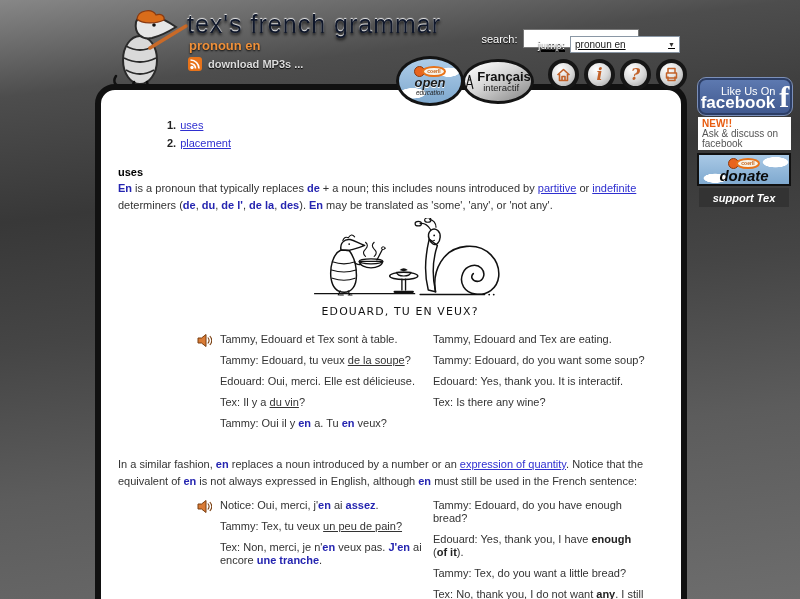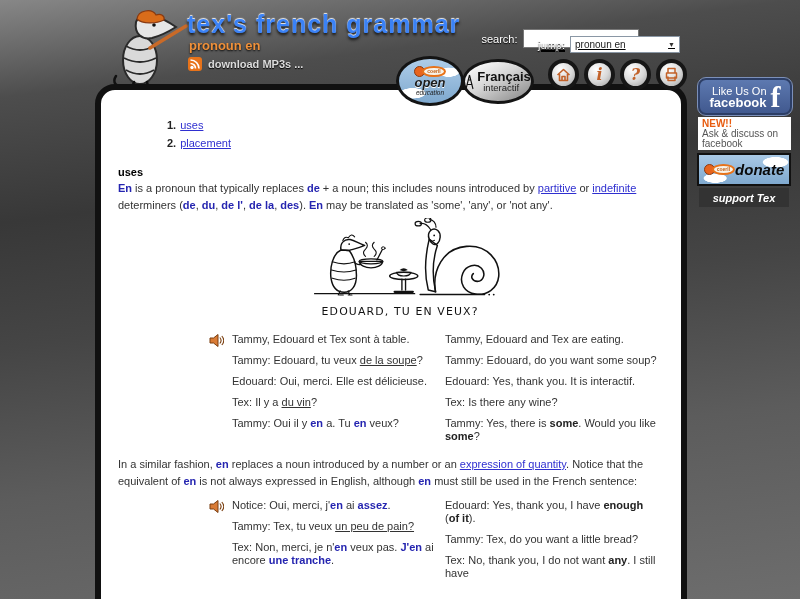--- a/index.html
+++ b/index.html
@@ -7,22 +7,22 @@
   body {
     position: relative;
     overflow: hidden;
     font-family: "Liberation Sans", "DejaVu Sans", sans-serif;
     background: linear-gradient(173deg, #878787 0%, #4d4d4d 14%, #383838 32%, #454545 50%, #5c5c5c 72%, #6d6d6d 100%);
   }
   
   .mascot { position:absolute; left:110px; top:6px; width:78px; height:88px; }
   .site-title {
     position:absolute; left:187px; top:10px;
-    font-size:25px; font-weight:bold; letter-spacing:1px;
-    color:#3b82f6; text-shadow: 0 -1px 1px #f0f0f0, 0 2px 3px #101010;
+    font-size:25px; font-weight:normal; letter-spacing:1px;
+    color:#0f172a; text-shadow: 0 -1px 1px #f0f0f0, 0 2px 3px #101010;
   }
   .page-subtitle {
     position:absolute; left:189px; top:38px;
     font-size:13px; font-weight:bold; color:#f0913a; text-shadow:0 1px 2px #000;
   }
   .download-row { position:absolute; left:188px; top:57px; display:flex; align-items:center; gap:6px; cursor:pointer; }
   .rss-badge { width:14px; height:14px; border-radius:3px; background:#e8731a; position:relative; display:inline-block; }
   .rss-badge svg { position:absolute; left:0; top:0; }
   .download-label { font-size:11px; font-weight:bold; color:#dcdcdc; text-shadow:0 1px 1px #000; }
   .search-row, .jump-row { position:absolute; display:flex; align-items:center; }
@@ -70,33 +70,33 @@
   .glyph-serif { font-family:"DejaVu Serif", serif; font-style:italic; font-weight:bold; font-size:16px; line-height:1; }
   
   .fb-badge {
     position:absolute; left:698px; top:78px; width:94px; height:37px;
     background: linear-gradient(#5d79b0, #41598f);
     border:2px solid #2c3e66; outline:1px solid #7c90ba; border-radius:8px;
     display:flex; align-items:center; justify-content:center; gap:4px; cursor:pointer;
   }
   .fb-text { text-align:right; color:#fff; line-height:11px; }
   .fb-line1 { font-size:11px; }
-  .fb-line2 { font-size:13px; font-weight:bold;text-align:center; }
+  .fb-line2 { font-size:17px; font-weight:bold;text-align:center; }
   .fb-f { color:#fff; font-size:30px; font-weight:bold; line-height:26px; font-family:"Liberation Serif", serif; }
   .new-box { position:absolute; left:698px; top:117px; width:93px; height:33px; background:#fff; padding:2px 4px; }
   .new-title { font-size:10px; font-weight:bold; color:#e85c10; line-height:10px; }
   .new-body { font-size:10px; color:#555; line-height:10px; }
   .donate-badge {
     position:absolute; left:697px; top:153px; width:94px; height:33px;
     border:2px solid #111;
     background:
       radial-gradient(ellipse 20px 8px at 18% 80%, #ffffff 55%, rgba(255,255,255,0) 60%),
       radial-gradient(ellipse 22px 9px at 85% 25%, #ffffff 55%, rgba(255,255,255,0) 60%),
       linear-gradient(#a9c9e6, #7fa9cf);
-    display:flex; flex-direction:row; align-items:center; justify-content:center; cursor:pointer;
+    display:flex; flex-direction:column; align-items:center; justify-content:center; cursor:pointer;
   }
   .donate-label { font-size:15px; font-weight:bold; font-style:italic; color:#0a0a0a; line-height:13px; }
   .support-bar {
     position:absolute; left:699px; top:188px; width:90px; height:19px; background:#333;
     color:#fff; font-size:11px; font-weight:bold; font-style:italic;
     display:flex; align-items:center; justify-content:center; cursor:pointer;
   }
   
   .card {
     position:absolute; left:95px; top:84px; width:592px; height:560px;
@@ -109,21 +109,21 @@
   .toc a { color:#2f2fd0; text-decoration:underline; cursor:pointer; }
   .section-heading { position:absolute; left:17px; top:76px; font-weight:bold; color:#000; font-size:11px; }
   .para { position:absolute; left:17px; width:560px; line-height:16.5px; }
   .para-1 { top:90px; }
   .para-2 { top:366px; }
   .seg-nb  { color:#2525b0; font-weight:bold; }
   .seg-b   { font-weight:bold; color:#222; }
   .seg-u   { text-decoration:underline; }
   .seg-link{ color:#2f2fd0; text-decoration:underline; cursor:pointer; }
   .cartoon { position:absolute; left:200px; top:128px; width:200px; height:104px; }
-  .dialogue { position:absolute; left:108px; display:flex;justify-content:center; }
+  .dialogue { position:absolute; left:96px; display:flex;justify-content:center; }
   .dialogue-1 { top:243px; }
   .dialogue-2 { top:409px; }
   .speaker-cell { width:23px; padding-top:1px; cursor:pointer; }
   .dcol { width:212px; }
   .dcol.en { margin-left:1px; }
   .dline { margin:0 0 8px 0; line-height:13px; }
   .ink { stroke:#111; stroke-linecap:round; stroke-linejoin:round; fill:none; }
 </style>
 </head>
 <body>
@@ -290,39 +290,39 @@
         <p class="dline"><span class="seg">Tammy: Edouard, tu veux </span><span class="seg seg-u">de la soupe</span><span class="seg">?</span></p>
         <p class="dline"><span class="seg">Edouard: Oui, merci. Elle est délicieuse.</span></p>
         <p class="dline"><span class="seg">Tex: Il y a </span><span class="seg seg-u">du vin</span><span class="seg">?</span></p>
         <p class="dline"><span class="seg">Tammy: Oui il y </span><span class="seg seg-nb">en</span><span class="seg"> a. Tu </span><span class="seg seg-nb">en</span><span class="seg"> veux?</span></p>
       </div>
       <div class="dcol en">
         <p class="dline"><span class="seg">Tammy, Edouard and Tex are eating.</span></p>
         <p class="dline"><span class="seg">Tammy: Edouard, do you want some soup?</span></p>
         <p class="dline"><span class="seg">Edouard: Yes, thank you. It is interactif.</span></p>
         <p class="dline"><span class="seg">Tex: Is there any wine?</span></p>
-        <p class="dline"><span class="seg">Tammy: Yes, there is </span><span class="seg seg-b">some</span><span class="seg">. Would you like </span><span class="seg seg-b">some</span><span class="seg">?</span></p>
       </div>
     </div>
 
     <p class="para para-2"><span class="seg">In a similar fashion, </span><span class="seg seg-nb">en</span><span class="seg"> replaces a noun introduced by a number or an </span><span class="seg seg-link">expression of quantity</span><span class="seg">. Notice that the equivalent of </span><span class="seg seg-nb">en</span><span class="seg"> is not always expressed in English, although </span><span class="seg seg-nb">en</span><span class="seg"> must still be used in the French sentence:</span></p>
 
     <div class="dialogue dialogue-2">
       <div class="speaker-cell">
         <svg width="15" height="13" viewBox="0 0 15 13">
           <polygon points="1,4 4.5,4 9,0.5 9,12.5 4.5,9 1,9" fill="#d97b35" stroke="#7a3f10" stroke-width="1"></polygon>
           <path d="M10.8,3.5 q2.6,3 0,6 M12.8,2 q4,4.5 0,9" stroke="#7a3f10" stroke-width="1.1" fill="none"></path>
         </svg>
       </div>
       <div class="dcol fr">
         <p class="dline"><span class="seg">Notice: Oui, merci, j'</span><span class="seg seg-nb">en</span><span class="seg"> ai </span><span class="seg seg-nb">assez</span><span class="seg">.</span></p>
         <p class="dline"><span class="seg">Tammy: Tex, tu veux </span><span class="seg seg-u">un peu de pain?</span></p>
         <p class="dline"><span class="seg">Tex: Non, merci, je n'</span><span class="seg seg-nb">en</span><span class="seg"> veux pas. </span><span class="seg seg-nb">J'en</span><span class="seg"> ai encore </span><span class="seg seg-nb">une tranche</span><span class="seg">.</span></p>
       </div>
       <div class="dcol en">
+        <p class="dline"><span class="seg">Tammy: Edouard, do you have enough bread?</span></p>
         <p class="dline"><span class="seg">Edouard: Yes, thank you, I have </span><span class="seg seg-b">enough</span><span class="seg"> (</span><span class="seg seg-b">of it</span><span class="seg">).</span></p>
         <p class="dline"><span class="seg">Tammy: Tex, do you want a little bread?</span></p>
         <p class="dline"><span class="seg">Tex: No, thank you, I do not want </span><span class="seg seg-b">any</span><span class="seg">. I still have </span></p>
       </div>
     </div>
 
   </div>
 </div>
 
 </body></html>

